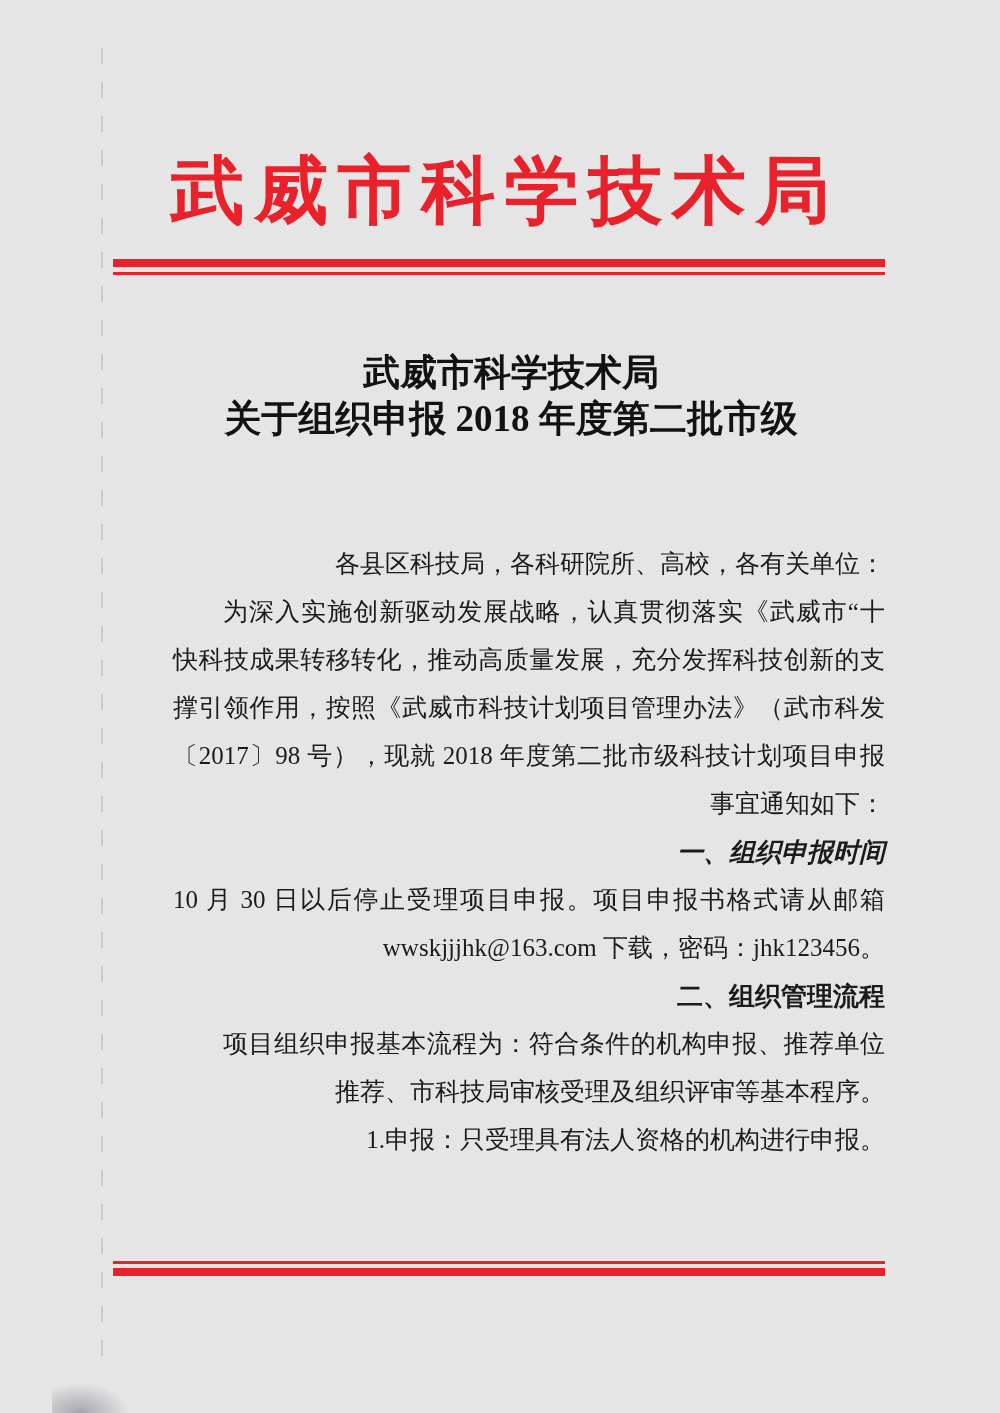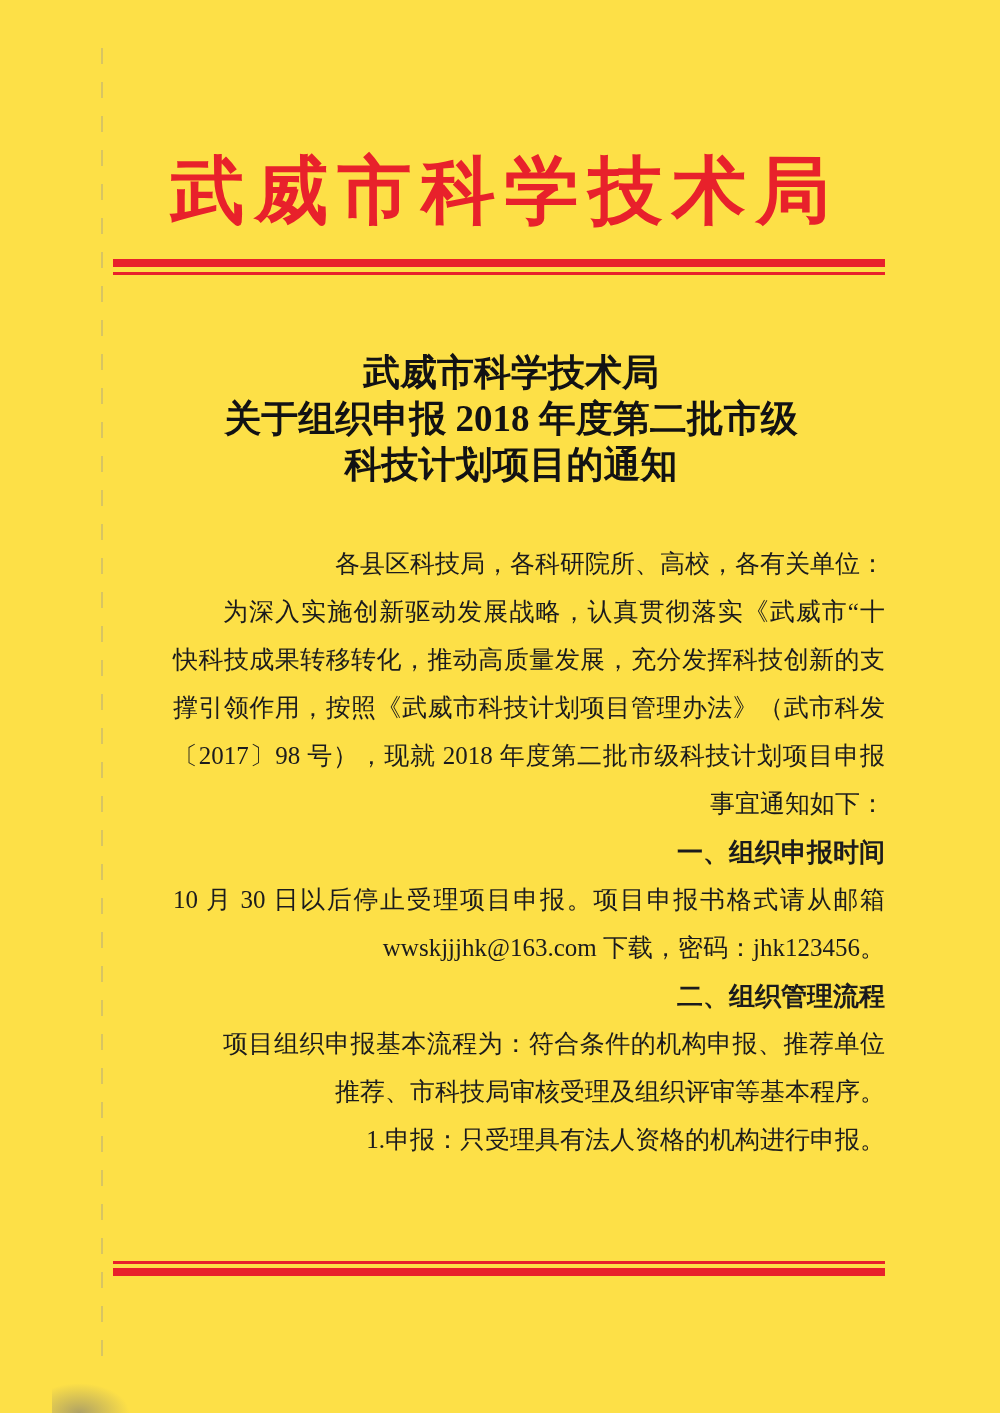--- a/index.html
+++ b/index.html
@@ -3,21 +3,21 @@
 <meta charset="utf-8">
 <style>
   :root{
     --red:#e8212b;
     --ink:#1b1b1d;
   }
   html,body{margin:0;padding:0;background:#ffffff;}
   .page{
     position:relative;
     width:1000px;height:1413px;
-    background:#fde047;
+    background:#e5e5e5;
     overflow:hidden;
     font-family:"Liberation Serif","DejaVu Serif",serif;
     color:var(--ink);
   }
   
   .scan-edge{
     position:absolute;left:101px;top:48px;width:2px;height:1310px;
     background:repeating-linear-gradient(180deg,
       rgba(140,140,155,.32) 0 16px, rgba(140,140,155,0) 16px 34px);
     pointer-events:none;
@@ -78,31 +78,30 @@
   <div class="scan-edge"></div>
 
   <div class="agency-header">武威市科学技术局</div>
 
   <div class="rule rule-top-thick"></div>
   <div class="rule rule-top-thin"></div>
 
   <div class="doc-title">
     <div>武威市科学技术局</div>
     <div>关于组织申报 2018 年度第二批市级</div>
-    <div>科技计划项目的通知</div>
   </div>
 
   <div class="doc-body" id="doc-body">
       <div class="line">各县区科技局，各科研院所、高校，各有关单位：</div>
       <div class="line justify" style="padding-left: 2em;">为深入实施创新驱动发展战略，认真贯彻落实《武威市“十</div>
       <div class="line justify">快科技成果转移转化，推动高质量发展，充分发挥科技创新的支</div>
       <div class="line justify">撑引领作用，按照《武威市科技计划项目管理办法》（武市科发</div>
       <div class="line justify">〔2017〕98 号），现就 2018 年度第二批市级科技计划项目申报</div>
       <div class="line">事宜通知如下：</div>
-      <div class="line bold" style="padding-left: 2em;">一、组织申报时间</div>
+      <div class="line bold" style="padding-left: 2em; font-style: italic;">一、组织申报时间</div>
       <div class="line justify">10 月 30 日以后停止受理项目申报。项目申报书格式请从邮箱</div>
       <div class="line">wwskjjjhk@163.com 下载，密码：jhk123456。</div>
       <div class="line bold" style="padding-left: 2em;">二、组织管理流程</div>
       <div class="line justify" style="padding-left: 2em;">项目组织申报基本流程为：符合条件的机构申报、推荐单位</div>
       <div class="line">推荐、市科技局审核受理及组织评审等基本程序。</div>
       <div class="line" style="padding-left: 2em;">1.申报：只受理具有法人资格的机构进行申报。</div>
     </div>
 
   <div class="rule rule-bottom-thin"></div>
   <div class="rule rule-bottom-thick"></div>

